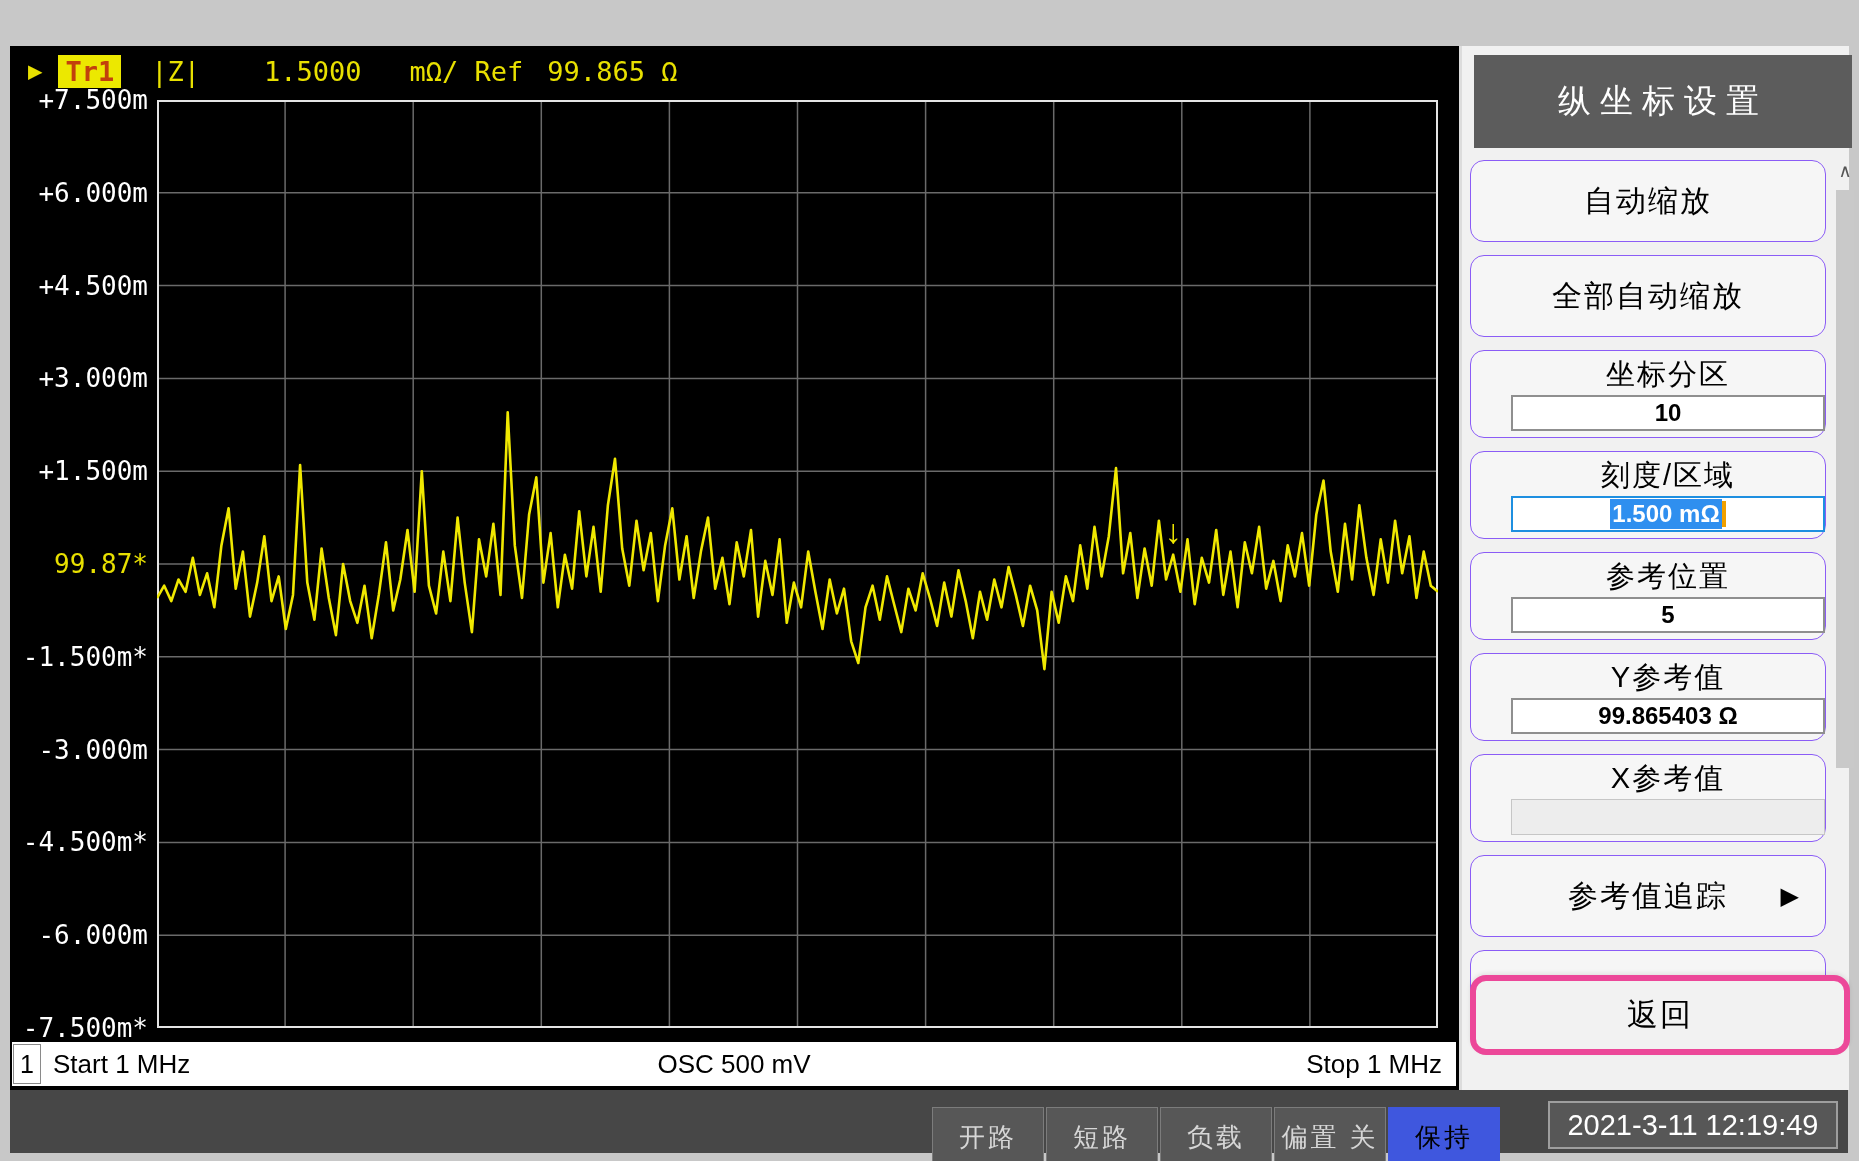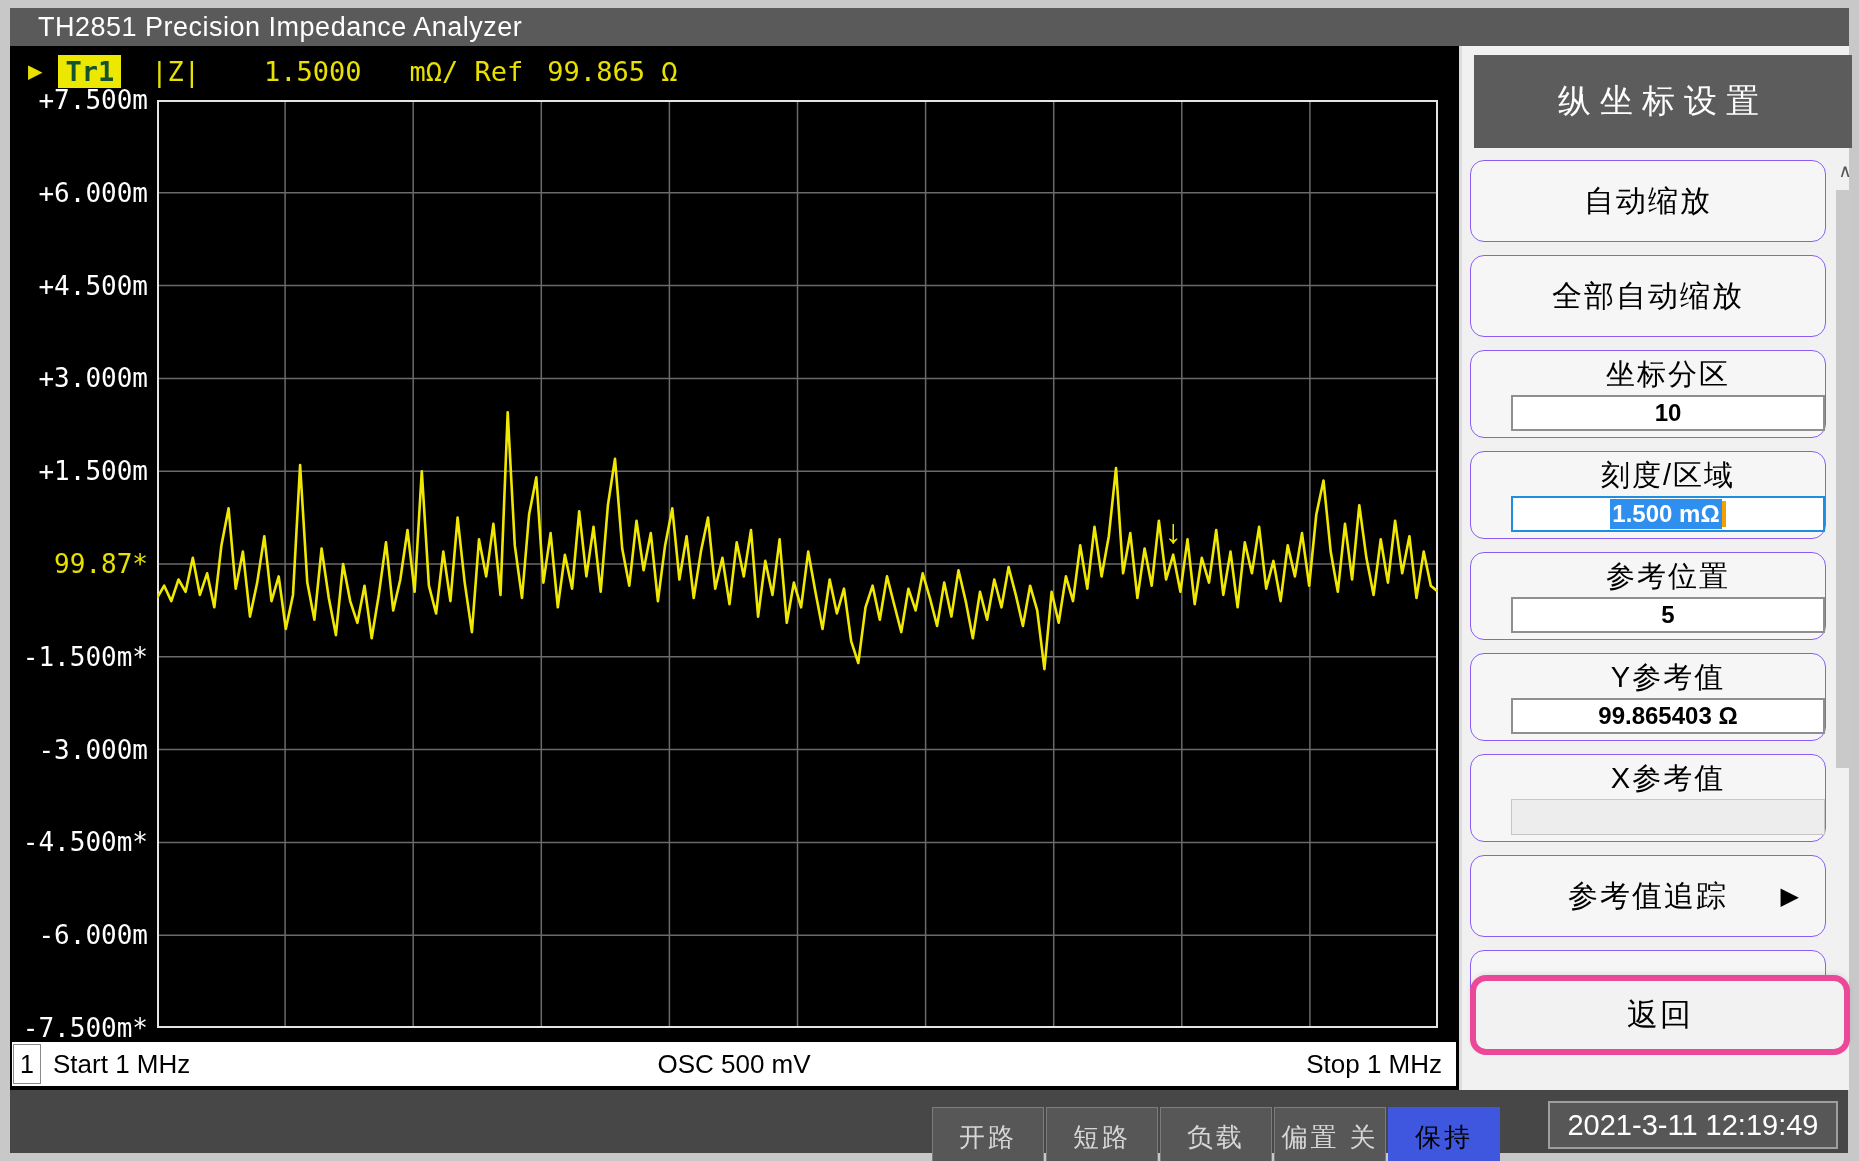--- a/index.html
+++ b/index.html
@@ -8,21 +8,21 @@
   
   .titlebar{position:absolute;left:10px;top:8px;width:1839px;height:38px;background:#5a5a5a;
             display:flex;align-items:center;}
   .titlebar span{color:#ffffff;font-size:27px;margin-left:28px;letter-spacing:0.5px;}
   
   .content{position:absolute;left:10px;top:46px;width:1449px;height:1044px;background:#000;
            border-right:3px solid #dcdcdc;}
   .trace-header{position:absolute;left:0;top:8px;height:34px;display:flex;align-items:center;
                 font-family:"DejaVu Sans Mono",monospace;font-size:27px;color:#e8e000;white-space:pre;}
   .th-arrow{color:#e8e000;margin-left:18px;font-size:24px;}
-  .th-tr1{background:#ece800;color:#14532d;font-weight:bold;padding:1px 7px;margin-left:16px;}
+  .th-tr1{background:#ece800;color:#c2410c;font-weight:bold;padding:1px 7px;margin-left:16px;}
   .th-param{margin-left:30px;}
   .th-scale{margin-left:64px;}
   .th-unitref{margin-left:48px;}
   .th-refval{margin-left:24px;}
   #plot{position:absolute;left:147px;top:54px;}
   .ylabel{position:absolute;width:138px;text-align:right;transform:translateY(-50%);
           font-family:"DejaVu Sans Mono",monospace;font-size:26px;color:#ffffff;white-space:pre;}
   .ylabel.yellow{color:#e8e000;}
   
   .status-strip{position:absolute;left:2px;top:996px;width:1444px;height:44px;background:#ffffff;
@@ -67,23 +67,20 @@
   .bb-btn.active{background:var(--hold-blue);border-color:var(--hold-blue);color:#000000;}
   .timestamp{position:absolute;left:1538px;top:11px;width:290px;height:48px;background:#575757;
              border:2px solid #9e9e9e;box-sizing:border-box;color:#fff;font-size:29px;
              display:flex;align-items:center;justify-content:center;}
 </style>
 </head>
 <body>
 
 <div class="screen" style="--sel-blue: #2f8fef; --caret-orange: #f0a000; --hold-blue: #3f57de;">
 
-  <div class="titlebar">
-    <span>TH2851 Precision Impedance Analyzer</span>
-  </div>
 
   <div class="content">
     <div class="trace-header">
       <span class="th-arrow">▶</span>
       <span class="th-tr1">Tr1</span>
       <span class="th-param">|Z|</span>
       <span class="th-scale">1.5000</span>
       <span class="th-unitref">mΩ/ Ref</span>
       <span class="th-refval">99.865 Ω</span>
     </div>

